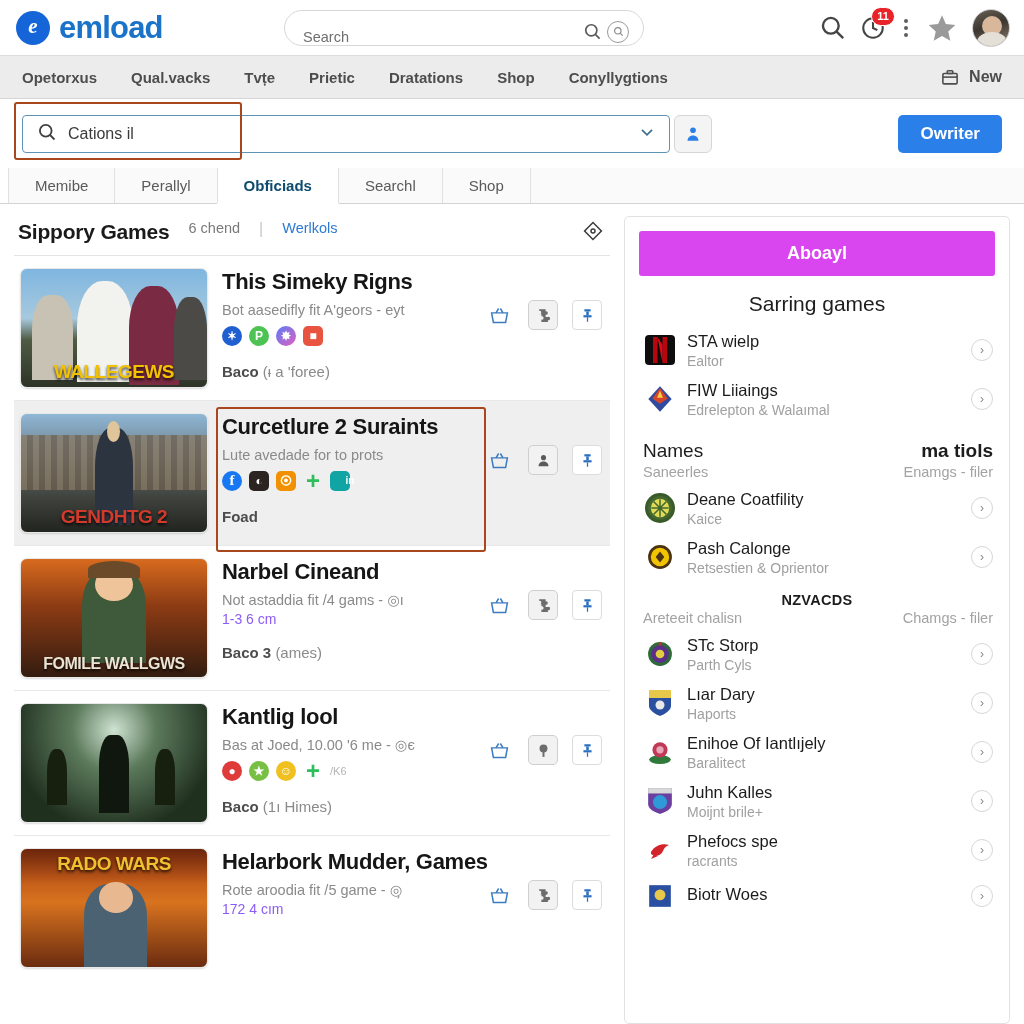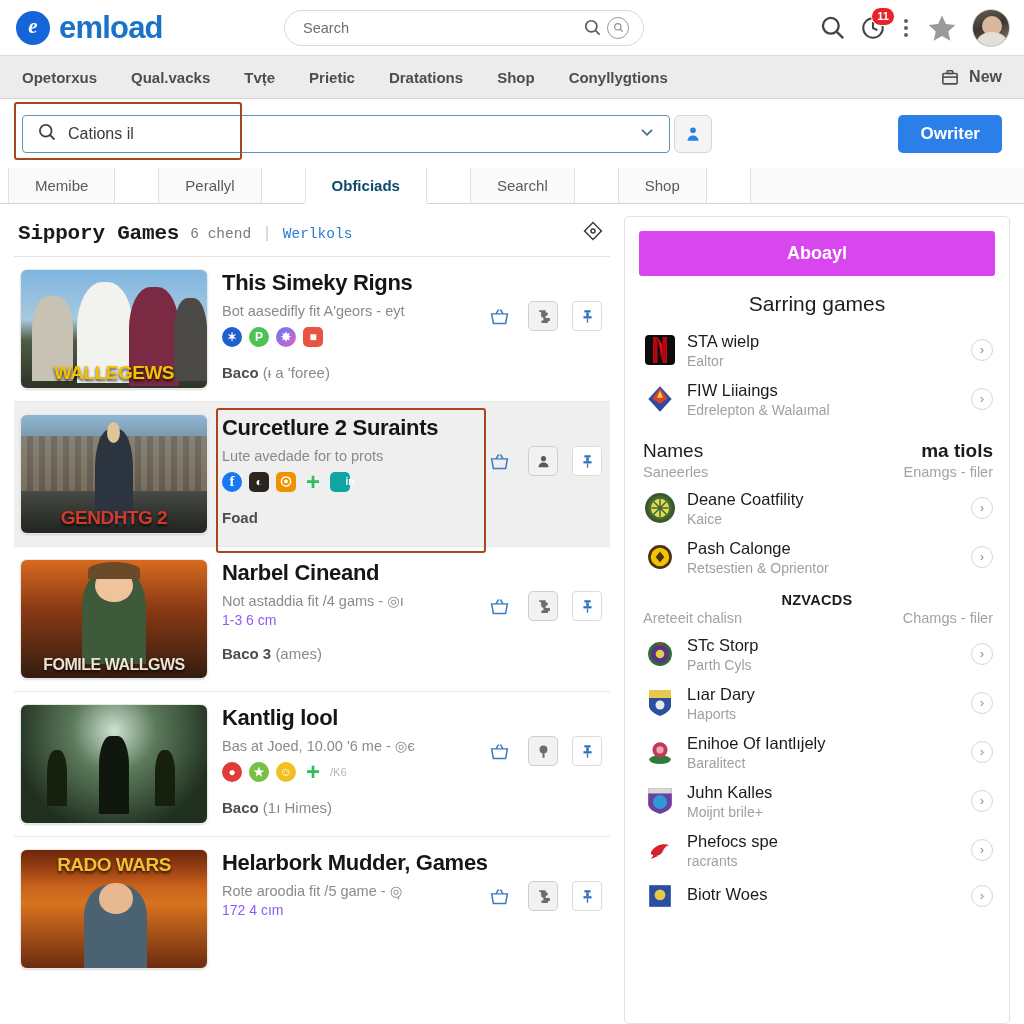--- a/index.html
+++ b/index.html
@@ -33,21 +33,21 @@
     color:#fff; font-size:21px; font-weight:700; font-style:italic;
     font-family:"Liberation Serif", serif; line-height:1;
     transform: translateY(-1px);
   }
   .brand-name {
     font-size: 31px; font-weight: 700; color: #1a73c8; letter-spacing: -0.8px;
   }
 
   .hdr-search {
     width: 360px; height: 36px; border: 1px solid #d8d8d8;
-    border-radius: 19px; display: flex; align-items: center;
+    border-radius: 19px; display: flex; align-items: flex-end;
     padding: 0 12px 0 18px; background: #fff;
   }
   .hdr-search input {
     flex: 1; border: none; outline: none; font-size: 14.5px;
     color: #555; background: transparent;
     font-family: "Liberation Sans", sans-serif;
   }
   .hdr-search input::placeholder { color: #6f6f6f; }
   .hdr-ico-btn {
     width: 26px; height: 26px; display:flex; align-items:center; justify-content:center;
@@ -127,40 +127,40 @@
   .primary-btn {
     position: absolute; right: 22px;
     background: #2a7fe8; color:#fff; border:none; border-radius: 5px;
     height: 38px; padding: 0 22px; font-size: 17px; font-weight: 700;
     font-family:"Liberation Sans", sans-serif; cursor:pointer;
   }
 
   
   .tabs {
     height: 36px; display: flex; align-items: stretch;
-    border-bottom: 1px solid #d3d3d3; background: #fff; padding-left: 8px; gap: 44px;
+    border-bottom: 1px solid #d3d3d3; background: #fff; padding-left: 8px;
   }
   .tab {
     padding: 0 26px; display:flex; align-items:center; font-size: 15px;
     color:#5a5a5a; border-right:1px solid #e0e0e0; border-left:1px solid #e0e0e0;
     margin-right:-1px; background:#fafafa; font-weight:500;
   }
   .tab.active { color: #0c4a6e; font-weight: 700; background:#fff;
     border-bottom: 2px solid #fff; margin-bottom:-1px; }
   .tabs-fill { flex:1; border-left:1px solid #e0e0e0; background:#fafafa; }
 
   
   .body {
     display: flex; gap: 14px; padding: 12px 14px 0 14px;
     height: calc(1024px - 55px - 44px - 69px - 36px);
   }
   .left-col { width: 596px; flex: none; }
   .right-col { flex: 1; }
 
-  .sec-head { display:flex; align-items:center; gap:11px; padding: 4px 6px 9px 4px; font-family: Liberation Mono, monospace; }
+  .sec-head { display:flex; align-items:flex-start; gap:19px; padding: 4px 6px 9px 4px; }
   .sec-title { font-size: 21px; font-weight: 700; color:#1a1a1a; letter-spacing:-.2px; }
   .sec-meta { font-size: 14.5px; color:#7a7a7a; }
   .sec-div { color:#c8c8c8; }
   .sec-link { font-size: 14.5px; color:#2b7bd0; }
   .sec-head-spacer { flex: 1; }
 
   .list { border-top: 1px solid #e4e4e4; }
   .litem {
     display:flex; gap: 14px; padding: 12px 8px 12px 6px;
     border-bottom: 1px solid #e8e8e8; position: relative; align-items:flex-start;

